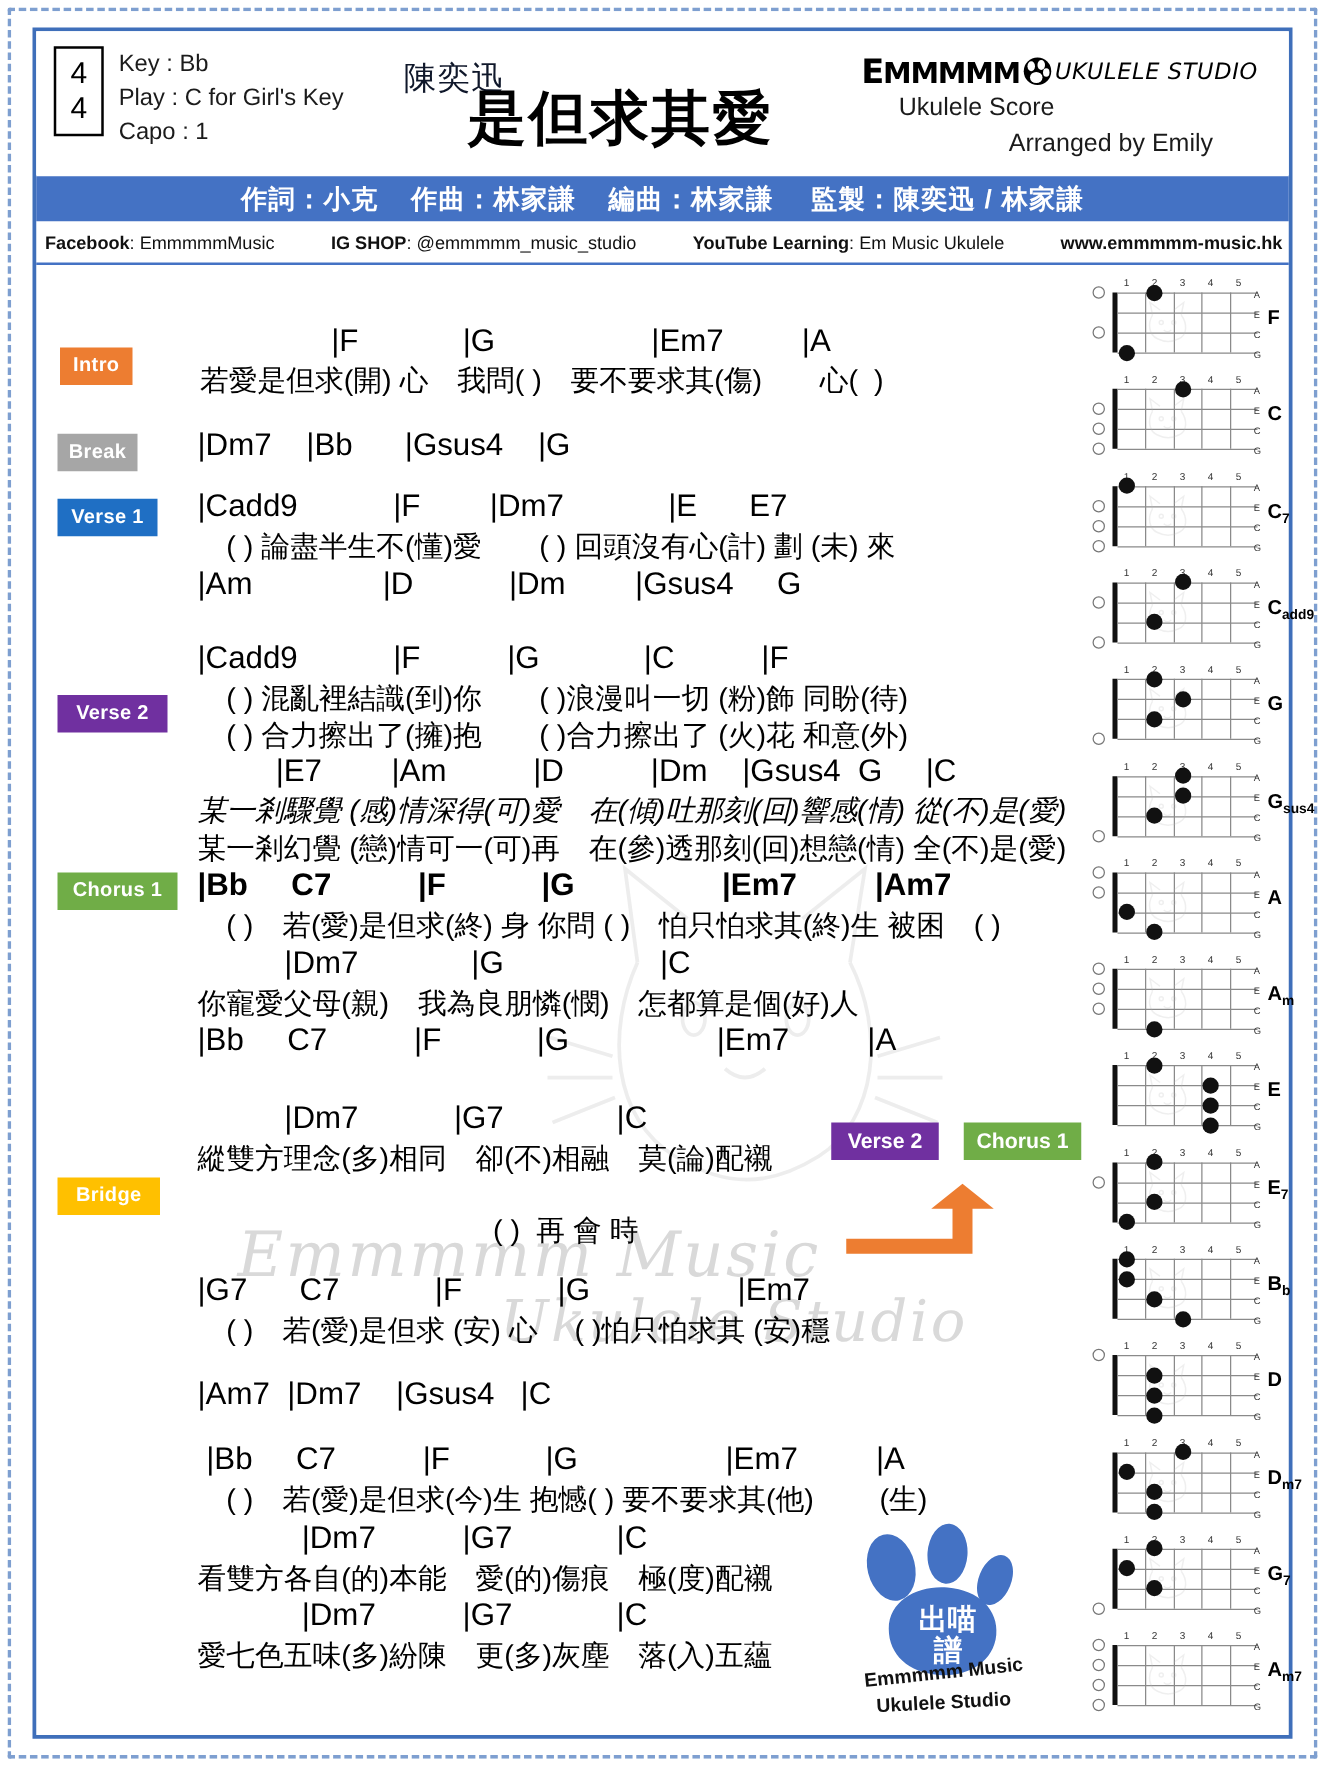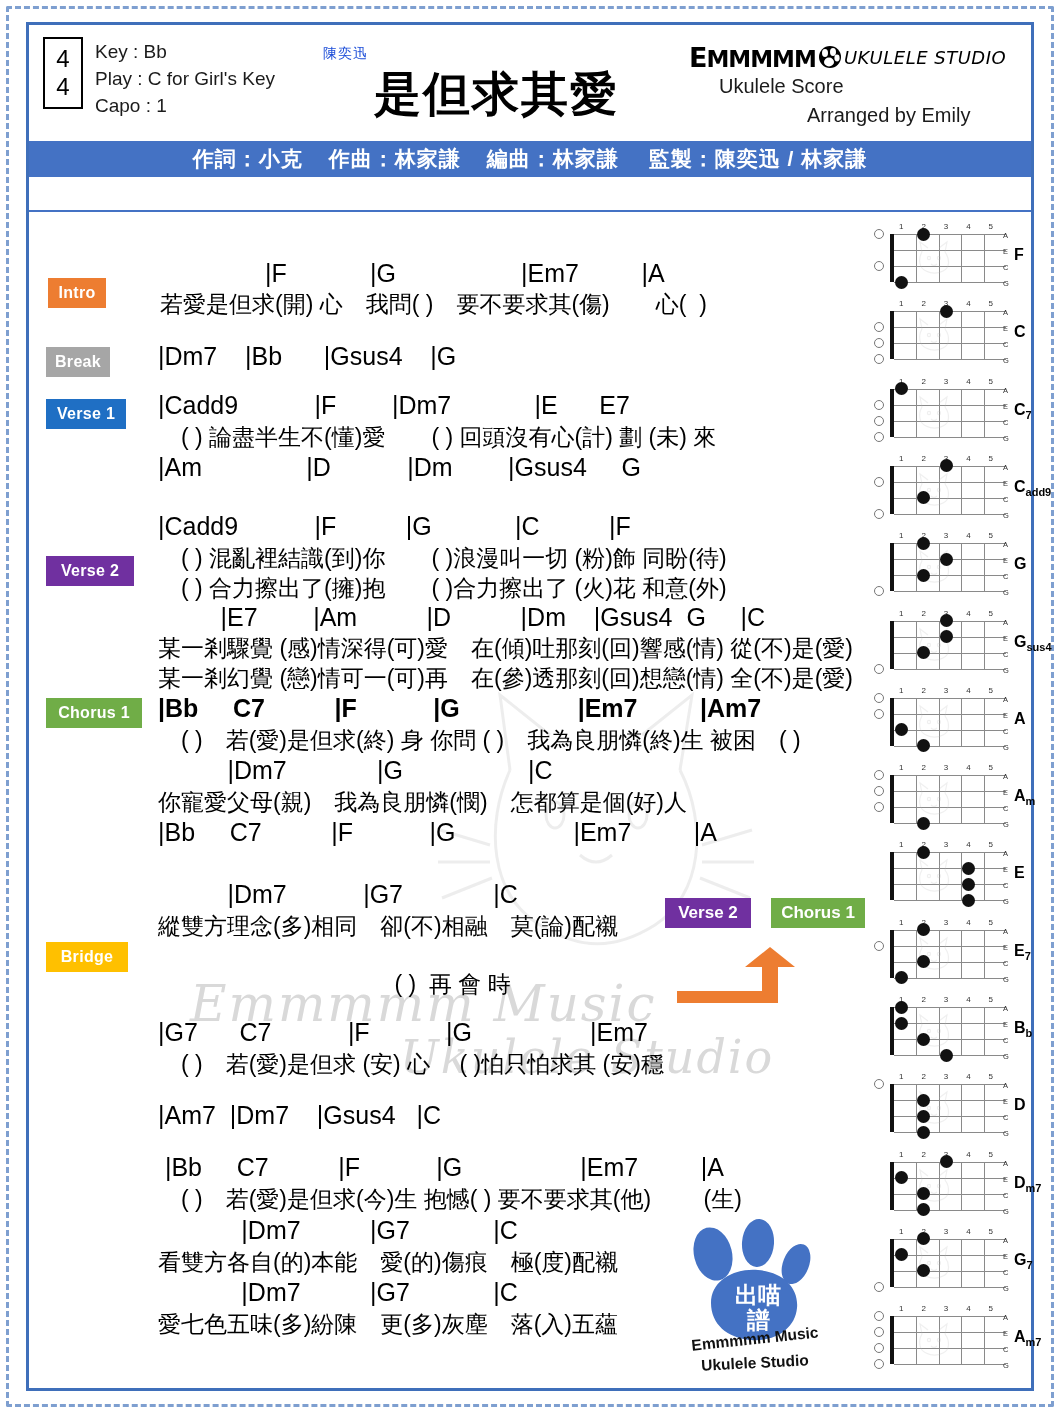--- a/index.html
+++ b/index.html
@@ -42,21 +42,21 @@
     align-items: center; justify-content: center;
     font-size: 24px; line-height: 1.15; color: #000;
   }
   .keyinfo {
     position: absolute; left: 66px; top: 13px;
     font-size: 19px; line-height: 27px; color: #1b1b1b;
     white-space: nowrap;
   }
   .artist {
     position: absolute; left: 294px; top: 20px;
-    font-size: 14px; color: #1d4ed8;
+    font-size: 26px; color: #0f172a;
     letter-spacing: 1px;
   }
   .songtitle {
     position: absolute; left: 345px; top: 38px;
     font-size: 47px; font-weight: bold; color: #000;
     letter-spacing: 2px;
   }
   .brandline {
     position: absolute; left: 660px; top: 17px;
     width: 330px; height: 30px;
@@ -291,20 +291,26 @@
   <div class="creditbar">
     <span>作詞：小克</span>
     <span style="width:26px"></span>
     <span>作曲：林家謙</span>
     <span style="width:26px"></span>
     <span>編曲：林家謙</span>
     <span style="width:30px"></span>
     <span>監製：陳奕迅 / 林家謙</span>
   </div>
 
+  <div class="sociallinks">
+    <span><b>Facebook</b><span>: EmmmmmMusic</span></span>
+    <span><b>IG SHOP</b><span>: @emmmmm_music_studio</span></span>
+    <span><b>YouTube Learning</b><span>: Em Music Ukulele</span></span>
+    <span style="font-weight:bold">www.emmmmm-music.hk</span>
+  </div>
   <div class="hr-blue"></div>
 
   <div class="score">
 
     <div class="tag intro" style="left:8px; top:62px; width:58px; height:30px;">Intro</div>
     <div class="line chords" style="left:225px; top:43px;">|F            |G                  |Em7         |A</div>
     <div class="line lyrics" style="left:120px; top:73px;">若愛是但求(開) 心　我問( )　要不要求其(傷)　　心(  )</div>
 
     <div class="tag break" style="left:6px; top:131px; width:64px; height:30px;">Break</div>
     <div class="line chords" style="left:118px; top:126px;">|Dm7    |Bb      |Gsus4    |G</div>
@@ -312,26 +318,26 @@
     <div class="tag verse1" style="left:6px; top:183px; width:80px; height:30px;">Verse 1</div>
     <div class="line chords" style="left:118px; top:175px;">|Cadd9           |F        |Dm7            |E      E7</div>
     <div class="line lyrics" style="left:118px; top:206px;">　( ) 論盡半生不(懂)愛　　( ) 回頭沒有心(計) 劃 (未) 來</div>
     <div class="line chords" style="left:118px; top:237px;">|Am               |D           |Dm        |Gsus4     G</div>
 
     <div class="tag verse2" style="left:6px; top:340px; width:88px; height:30px;">Verse 2</div>
     <div class="line chords" style="left:118px; top:296px;">|Cadd9           |F          |G            |C          |F</div>
     <div class="line lyrics" style="left:118px; top:327px;">　( ) 混亂裡結識(到)你　　( )浪漫叫一切 (粉)飾 同盼(待)</div>
     <div class="line lyrics" style="left:118px; top:357px;">　( ) 合力擦出了(擁)抱　　( )合力擦出了 (火)花 和意(外)</div>
     <div class="line chords" style="left:118px; top:387px;">         |E7        |Am          |D          |Dm    |Gsus4  G     |C</div>
-    <div class="line lyrics" style="left:118px; top:417px;">某一剎驟覺 (感)情深得(可)愛　在(傾)吐那刻(回)響感(情) 從(不)是(愛)</div>
+    <div class="line lyrics" style="left:118px; top:417px;font-style:italic;">某一剎驟覺 (感)情深得(可)愛　在(傾)吐那刻(回)響感(情) 從(不)是(愛)</div>
     <div class="line lyrics" style="left:118px; top:447px;">某一剎幻覺 (戀)情可一(可)再　在(參)透那刻(回)想戀(情) 全(不)是(愛)</div>
 
     <div class="tag chorus" style="left:6px; top:482px; width:96px; height:30px;">Chorus 1</div>
     <div class="line chords" style="left:118px; top:478px;font-weight:bold;">|Bb     C7          |F           |G                 |Em7         |Am7</div>
-    <div class="line lyrics" style="left:118px; top:509px;">　( )　若(愛)是但求(終) 身 你問 ( )　我為良朋憐(終)生 被困　( )</div>
+    <div class="line lyrics" style="left:118px; top:509px;">　( )　若(愛)是但求(終) 身 你問 ( )　怕只怕求其(終)生 被困　( )</div>
     <div class="line chords" style="left:118px; top:540px;">          |Dm7             |G                  |C</div>
     <div class="line lyrics" style="left:118px; top:571px;">你寵愛父母(親)　我為良朋憐(憫)　怎都算是個(好)人</div>
     <div class="line chords" style="left:118px; top:602px;">|Bb     C7          |F           |G                 |Em7         |A</div>
     <div class="line chords" style="left:118px; top:664px;">          |Dm7           |G7             |C</div>
     <div class="line lyrics" style="left:118px; top:695px;">縱雙方理念(多)相同　卻(不)相融　莫(論)配襯</div>
 
     <div class="tag bridge" style="left:6px; top:726px; width:82px; height:30px;">Bridge</div>
     <div class="line lyrics" style="left:118px; top:753px;">                                     ( )  再 會 時</div>
 
     <div class="line chords" style="left:118px; top:802px;">|G7      C7           |F           |G                 |Em7</div>

